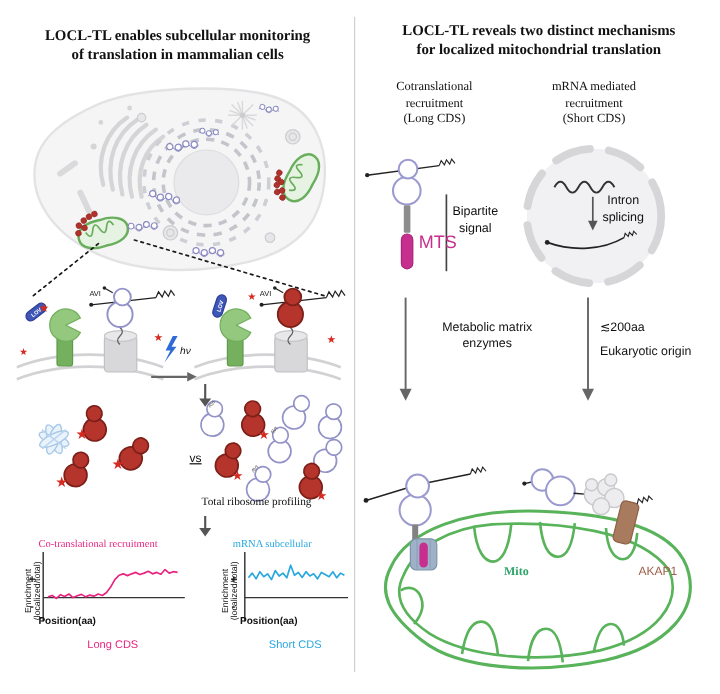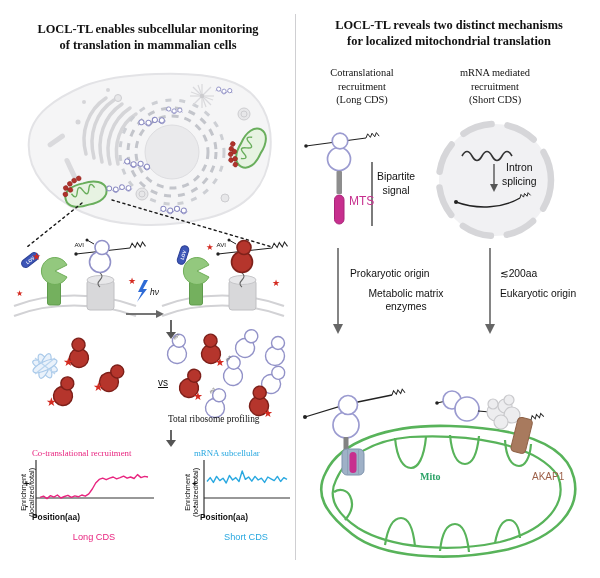--- a/index.html
+++ b/index.html
@@ -14,21 +14,21 @@
   .spec > div{margin-bottom:7px;}
   .divider{width:1px;background:#cfcfd2;}
   .chart{position:absolute;width:152px;height:118px;}
   .chart .ct{position:absolute;top:0;font-size:8.8px;}
   .chart .ylab{position:absolute;width:64px;text-align:center;font-size:7.3px;line-height:1.15;
                transform:rotate(-90deg);color:#111;}
   .chart .pm{position:absolute;font-size:9.5px;font-weight:bold;}
   .chart .xl{position:absolute;font-size:8.4px;font-weight:600;text-align:left;color:#111;}
   .chart .ft{position:absolute;top:84px;font-size:9.2px;text-align:center;}
   .pink{color:#e8247f;} .blue{color:#29a8e0;}
-  .mts-lbl{color:#c72f8e;font-size:12px;}
+  .mts-lbl{color:#c72f8e;font-size:15px;}
   .blk{font-size:10.4px;line-height:1.3;}
   .mito-lbl{color:#2da368;font-size:10px;font-weight:600;}
   .akap-lbl{color:#9c5f48;font-size:10px;}
   .vs{font-size:10px;}
   .prof{font-size:9.4px;}
   svg{display:block;overflow:visible;}
 </style>
 </head>
 <body>
 
@@ -352,21 +352,20 @@
 splicing</div>
 
   <svg class="abs" style="left:300px;top:246px;" width="300" height="95">
     <line x1="38" y1="2" x2="38" y2="80" stroke="#666" stroke-width="1.6"></line>
     <polygon points="33,78 43,78 38,88" fill="#666"></polygon>
     <line x1="190" y1="2" x2="190" y2="80" stroke="#666" stroke-width="1.6"></line>
     <polygon points="185,78 195,78 190,88" fill="#666"></polygon>
   </svg>
 
   <div class="abs spec" style="left:350px;top:268px;width:112px;">
-    <div>Prokaryotic origin</div>
     <div class="pre">Metabolic matrix
 enzymes</div>
   </div>
   <div class="abs spec" style="left:500px;top:268px;width:100px;">
     <div>≲200aa</div>
     <div>Eukaryotic origin</div>
   </div>
 
   <svg class="abs" style="left:300px;top:380px;" width="300" height="196" viewBox="0 0 300 196">
     <path d="M26,92 C40,62 88,44 150,46 C215,48 266,62 274,98 C281,128 258,158 205,170 C148,182 82,178 52,154 C25,133 14,114 26,92 Z" fill="#fff" stroke="#58b35a" stroke-width="2.6"></path>

